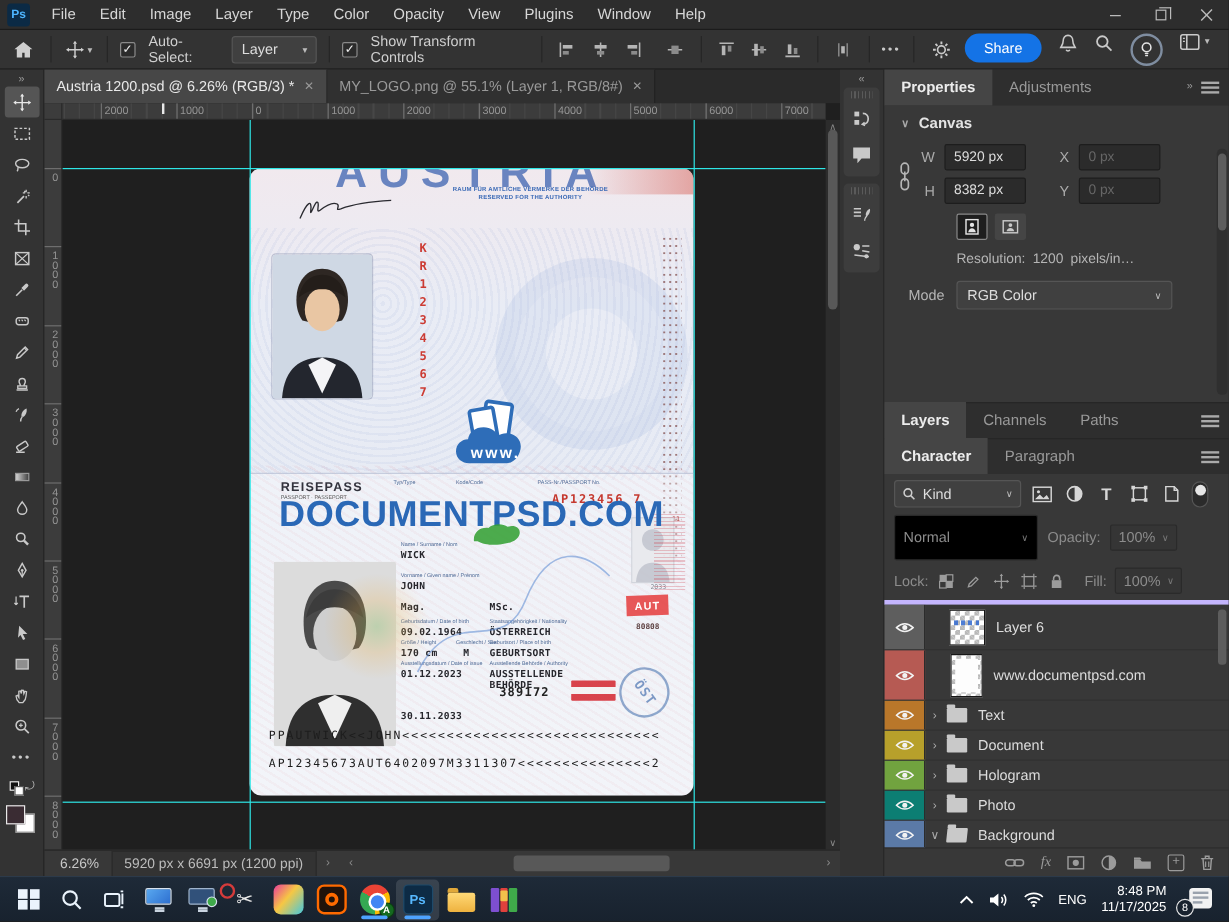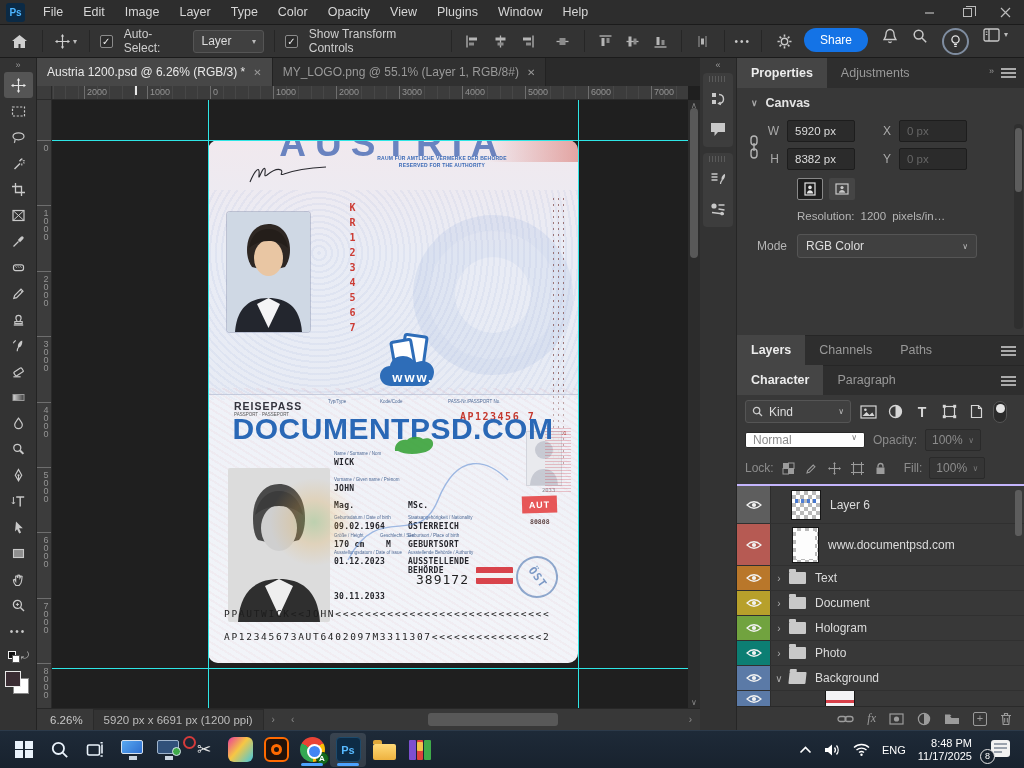--- a/index.html
+++ b/index.html
@@ -91,21 +91,21 @@
 .pp-passno{position:absolute;left:252px;top:271px;font-size:10px;font-weight:bold;color:#c5392f;letter-spacing:1.5px;z-index:5}
 .pp-pageno{position:absolute;left:352px;top:290px;font-size:5.5px;color:#b14a42}
 .pp-map{position:absolute;left:184px;top:295px;z-index:7}
 .pp-ghost{position:absolute;left:318px;top:291px;width:36px;height:55px;background:#e7e8ec;border:1px solid #cfd2da;opacity:.9}
 .pp-ghost-year{position:absolute;left:334px;top:347px;font-size:5.5px;color:#8a8d96}
 .pp-aut{position:absolute;left:314px;top:356px;width:35px;height:17px;background:rgba(228,52,52,.82);color:#fff;font-family:"Liberation Sans",sans-serif;font-weight:bold;font-size:9px;display:flex;align-items:center;justify-content:center;transform:rotate(-2deg);letter-spacing:1px}
 .pp-sidecode{position:absolute;left:322px;top:378px;font-size:6.5px;font-weight:bold;color:#5e4242}
 .pp-redcol{position:absolute;left:337px;top:288px;width:26px;height:64px;background:repeating-linear-gradient(0deg,rgba(205,60,75,.35) 0 1px,transparent 1px 3px);opacity:.8}
 .pp-gphoto{position:absolute;left:20px;top:328px;width:102px;height:154px;overflow:hidden;border-radius:2px}
 .pp-holo{position:absolute;left:62px;top:338px;width:88px;height:88px;border-radius:50%;background:radial-gradient(closest-side,rgba(130,185,90,.35),rgba(235,175,70,.22),transparent);z-index:4}
-.pp-zmr{position:absolute;left:208px;top:432px;font-size:13px;font-weight:normal;color:#222;letter-spacing:1px}
+.pp-zmr{position:absolute;left:208px;top:432px;font-size:10px;font-weight:bold;color:#222;letter-spacing:1px}
 .pp-flag{position:absolute;left:268px;top:427px;width:37px;height:17px;background:linear-gradient(180deg,#d6343c 0 33%,#f4f2f2 33% 66%,#d6343c 66%);opacity:.92;border-radius:1px}
 .pp-roundstamp{position:absolute;left:308px;top:416px;width:42px;height:42px;border:2.5px solid rgba(60,105,170,.55);border-radius:50%;display:flex;align-items:center;justify-content:center;transform:rotate(-18deg);z-index:5}
 .pp-roundstamp span{color:rgba(60,105,170,.65);font-weight:bold;font-size:11px;letter-spacing:1px;transform:rotate(72deg)}
 .pp-mrz{position:absolute;left:16px;width:345px;font-size:9.5px;letter-spacing:1.7px;color:#1d1d1d;white-space:nowrap}
 .pp-squiggle{position:absolute;left:130px;top:300px;z-index:3;opacity:.55}
 
 
 #rightdock{position:absolute;right:0;top:58px;width:324px;bottom:38px;background:#333}
 #dockstrip{position:absolute;left:0;top:0;width:37px;bottom:0;border-right:1px solid #262626}
 #dockstrip .hdr{height:15px;text-align:center;color:#999;font-size:9px;line-height:15px}
@@ -133,28 +133,28 @@
 #orient-row{margin:8px 0 4px 46px;display:flex;gap:6px}
 .orient{width:26px;height:22px;border-radius:2px;display:flex;align-items:center;justify-content:center}
 .orient.sel{background:#1e1e1e;border:1px solid #888}
 .orient.uns{background:#454545}
 #res-row{margin:10px 0 0 46px;color:#b5b5b5;font-size:11.5px;display:flex;gap:6px}
 #mode-row{margin:12px 0 0 6px;display:flex;align-items:center;gap:10px;color:#b5b5b5}
 #mode-combo{width:180px;height:24px;background:#404040;border:1px solid #555;border-radius:3px;display:flex;align-items:center;justify-content:space-between;padding:0 8px;color:#ddd}
 .pscroll{position:absolute;right:1px;top:36px;bottom:6px;width:9px;background:#2f2f2f;border-radius:4px}
 .pscroll .thumb{position:absolute;left:1px;top:4px;width:7px;height:64px;background:#5d5d5d;border-radius:4px}
 
-#layers-controls{background:#383838;padding:5px 8px;border-bottom:2px solid #c4b5fd;flex:none}
+#layers-controls{background:#383838;padding:5px 8px;border-bottom:4px solid #c4b5fd;flex:none}
 #filter-row{display:flex;align-items:center;gap:7px}
 #kind-combo{width:106px;height:23px;background:#404040;border:1px solid #555;border-radius:3px;display:flex;align-items:center;gap:6px;padding:0 6px;color:#ddd}
 .fico{width:20px;height:20px;display:flex;align-items:center;justify-content:center;color:#d6d6d6;font-weight:bold}
 .pill{width:14px;height:22px;border-radius:7px;background:#2b2b2b;border:1px solid #555;position:relative}
 .pill::before{content:"";position:absolute;left:1.5px;top:2px;width:9px;height:9px;border-radius:50%;background:#e6e6e6}
 #blend-row{display:flex;align-items:center;gap:8px;margin-top:6px;color:#8c8c8c}
-#blend-combo{width:120px;height:16px;background:#ffffff;border:1px solid #2a2a2a;border-radius:2px;display:flex;justify-content:space-between;padding:0 7px;color:#8c8c8c}
+#blend-combo{width:120px;height:38px;background:#000000;border:1px solid #2a2a2a;border-radius:2px;display:flex;align-items:center;justify-content:space-between;padding:0 7px;color:#8c8c8c}
 .minifld{width:56px;height:22px;background:#353535;border:1px solid #2a2a2a;border-radius:2px;display:flex;align-items:center;justify-content:space-between;padding:0 6px;color:#8c8c8c}
 #lock-row{display:flex;align-items:center;gap:7px;margin-top:6px;color:#8c8c8c}
 .lockico{width:16px;height:16px;display:flex;align-items:center;justify-content:center;color:#9c9c9c}
 
 #layers-list{background:#383838;flex:1;overflow:hidden;position:relative}
 .lrow{display:flex;align-items:center;height:25px;border-bottom:1px solid #303030;background:#383838}
 .lrow.row-lg{height:38px}
 .lrow.row-xl{height:42px}
 .lrow.row-cut{height:16px;overflow:hidden}
 .leye{width:34px;align-self:stretch;display:flex;align-items:center;justify-content:center;border-right:1px solid #2c2c2c;flex:none}

